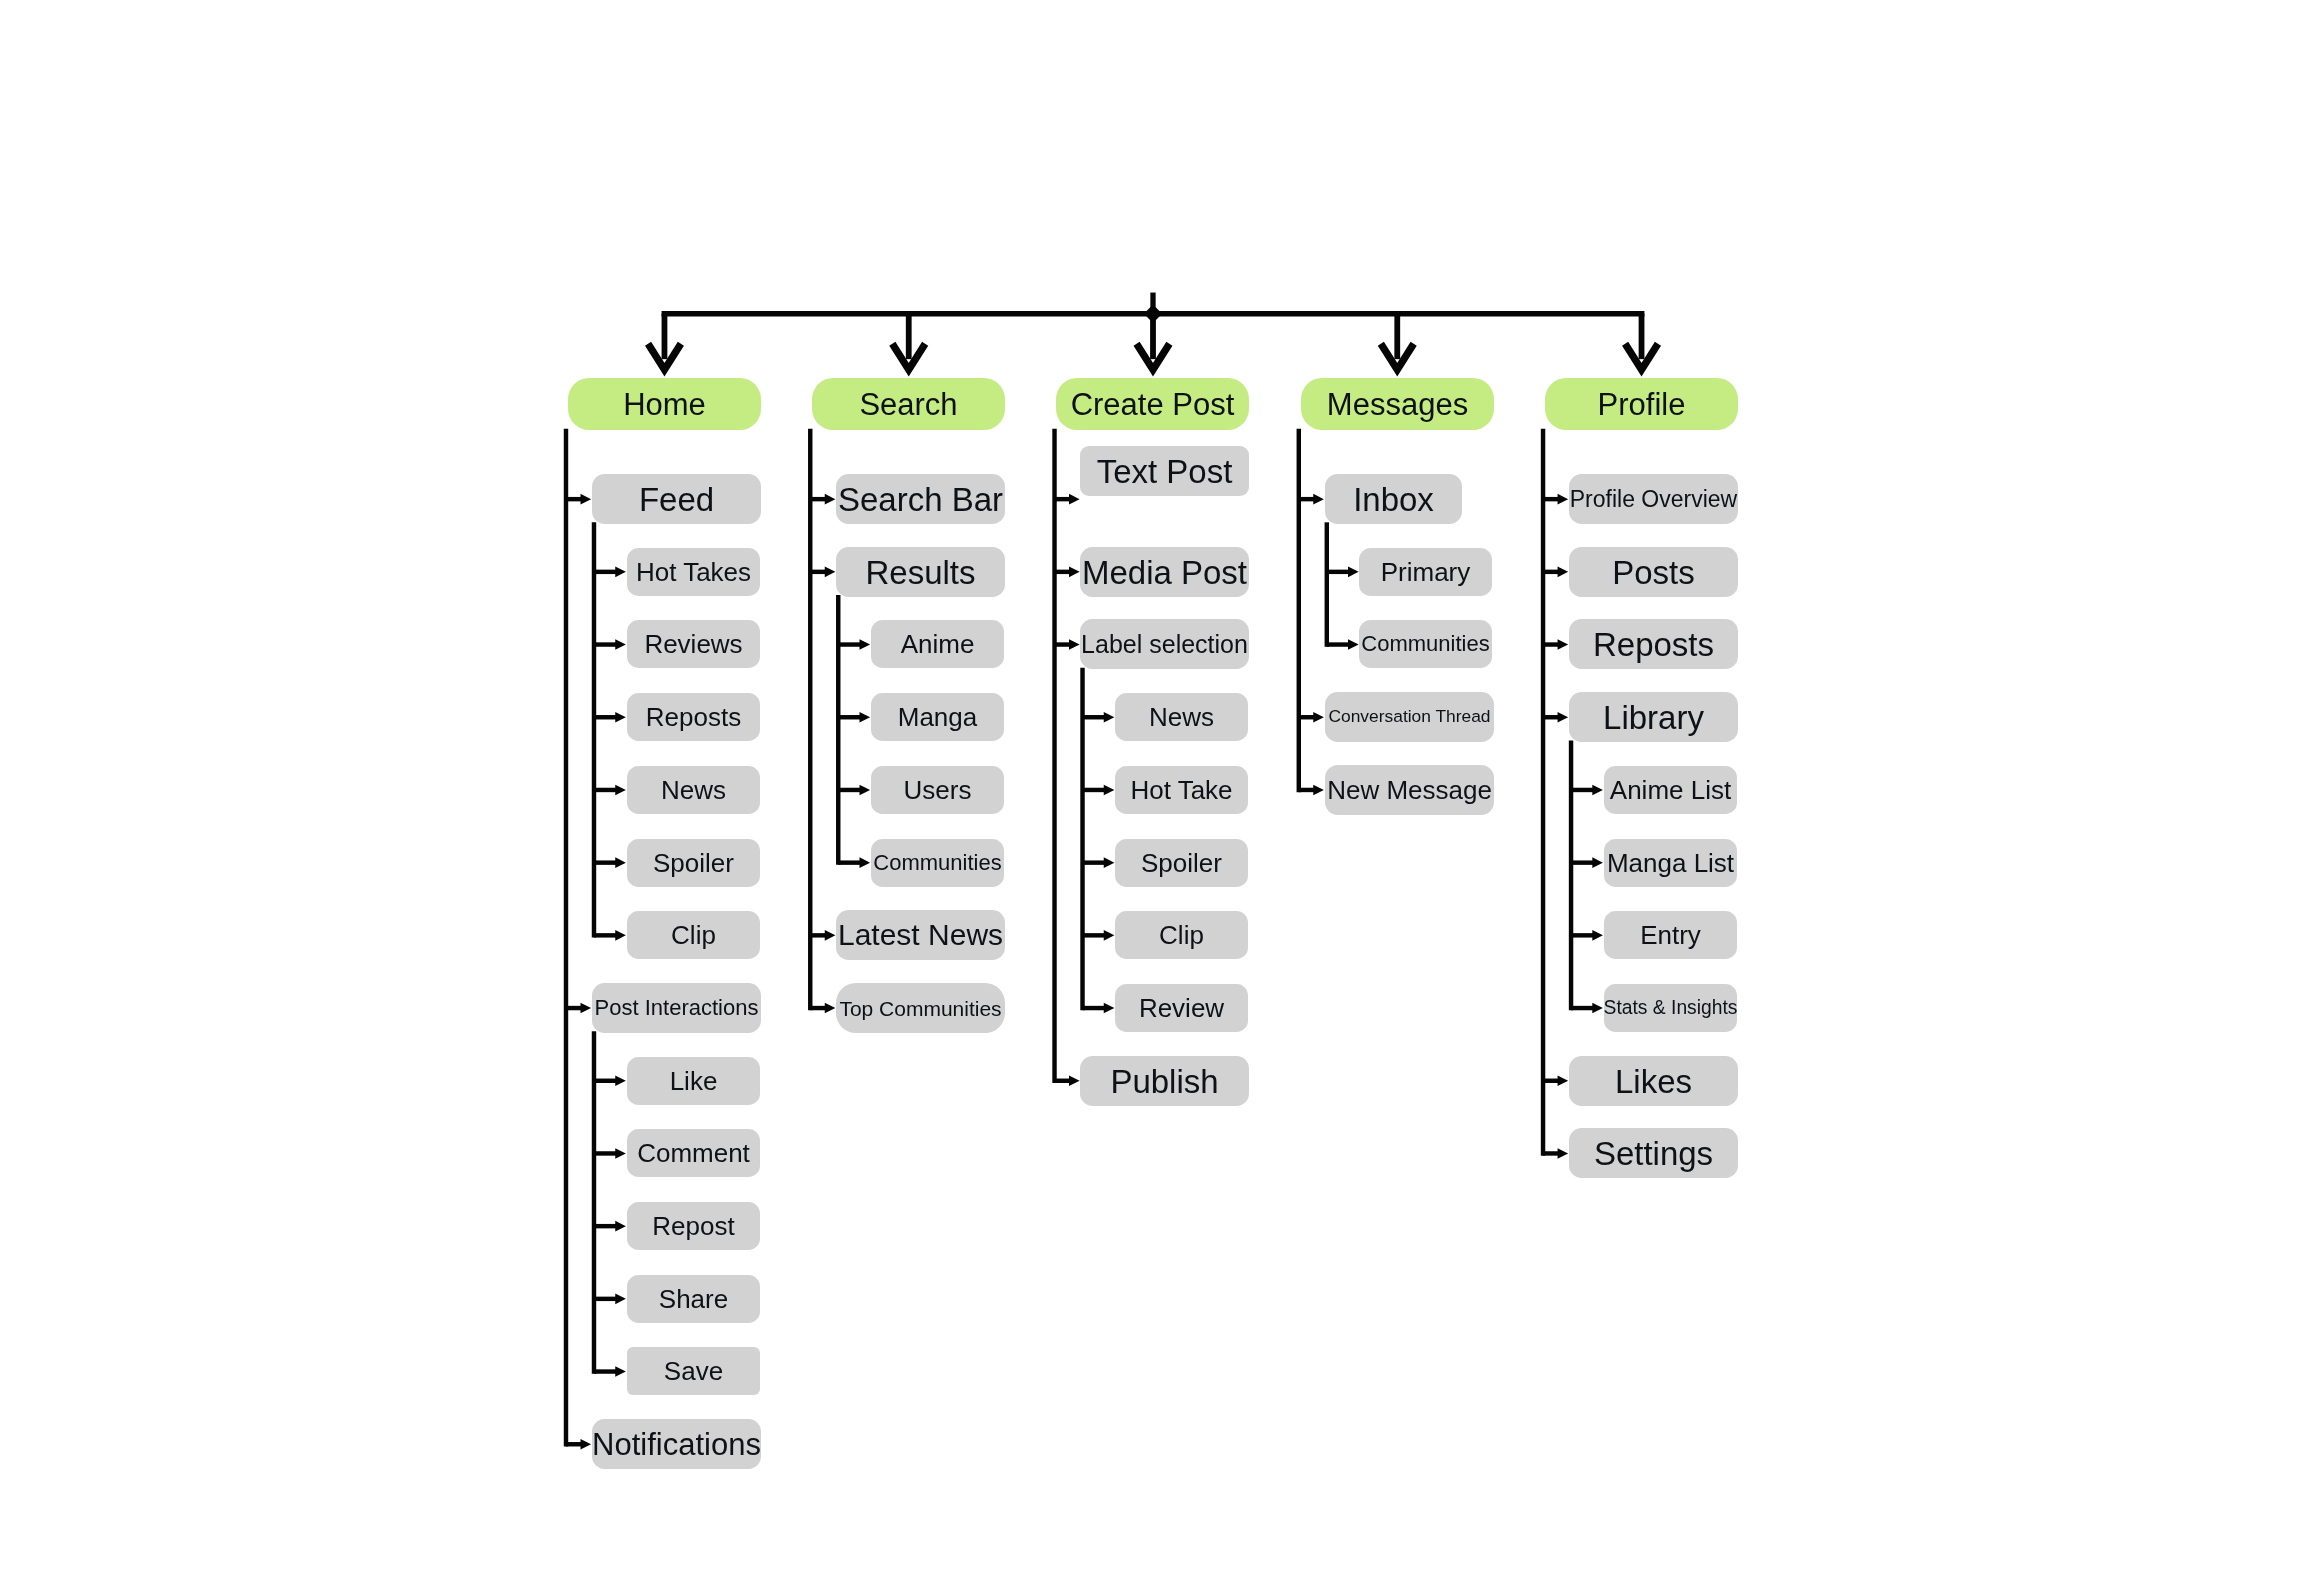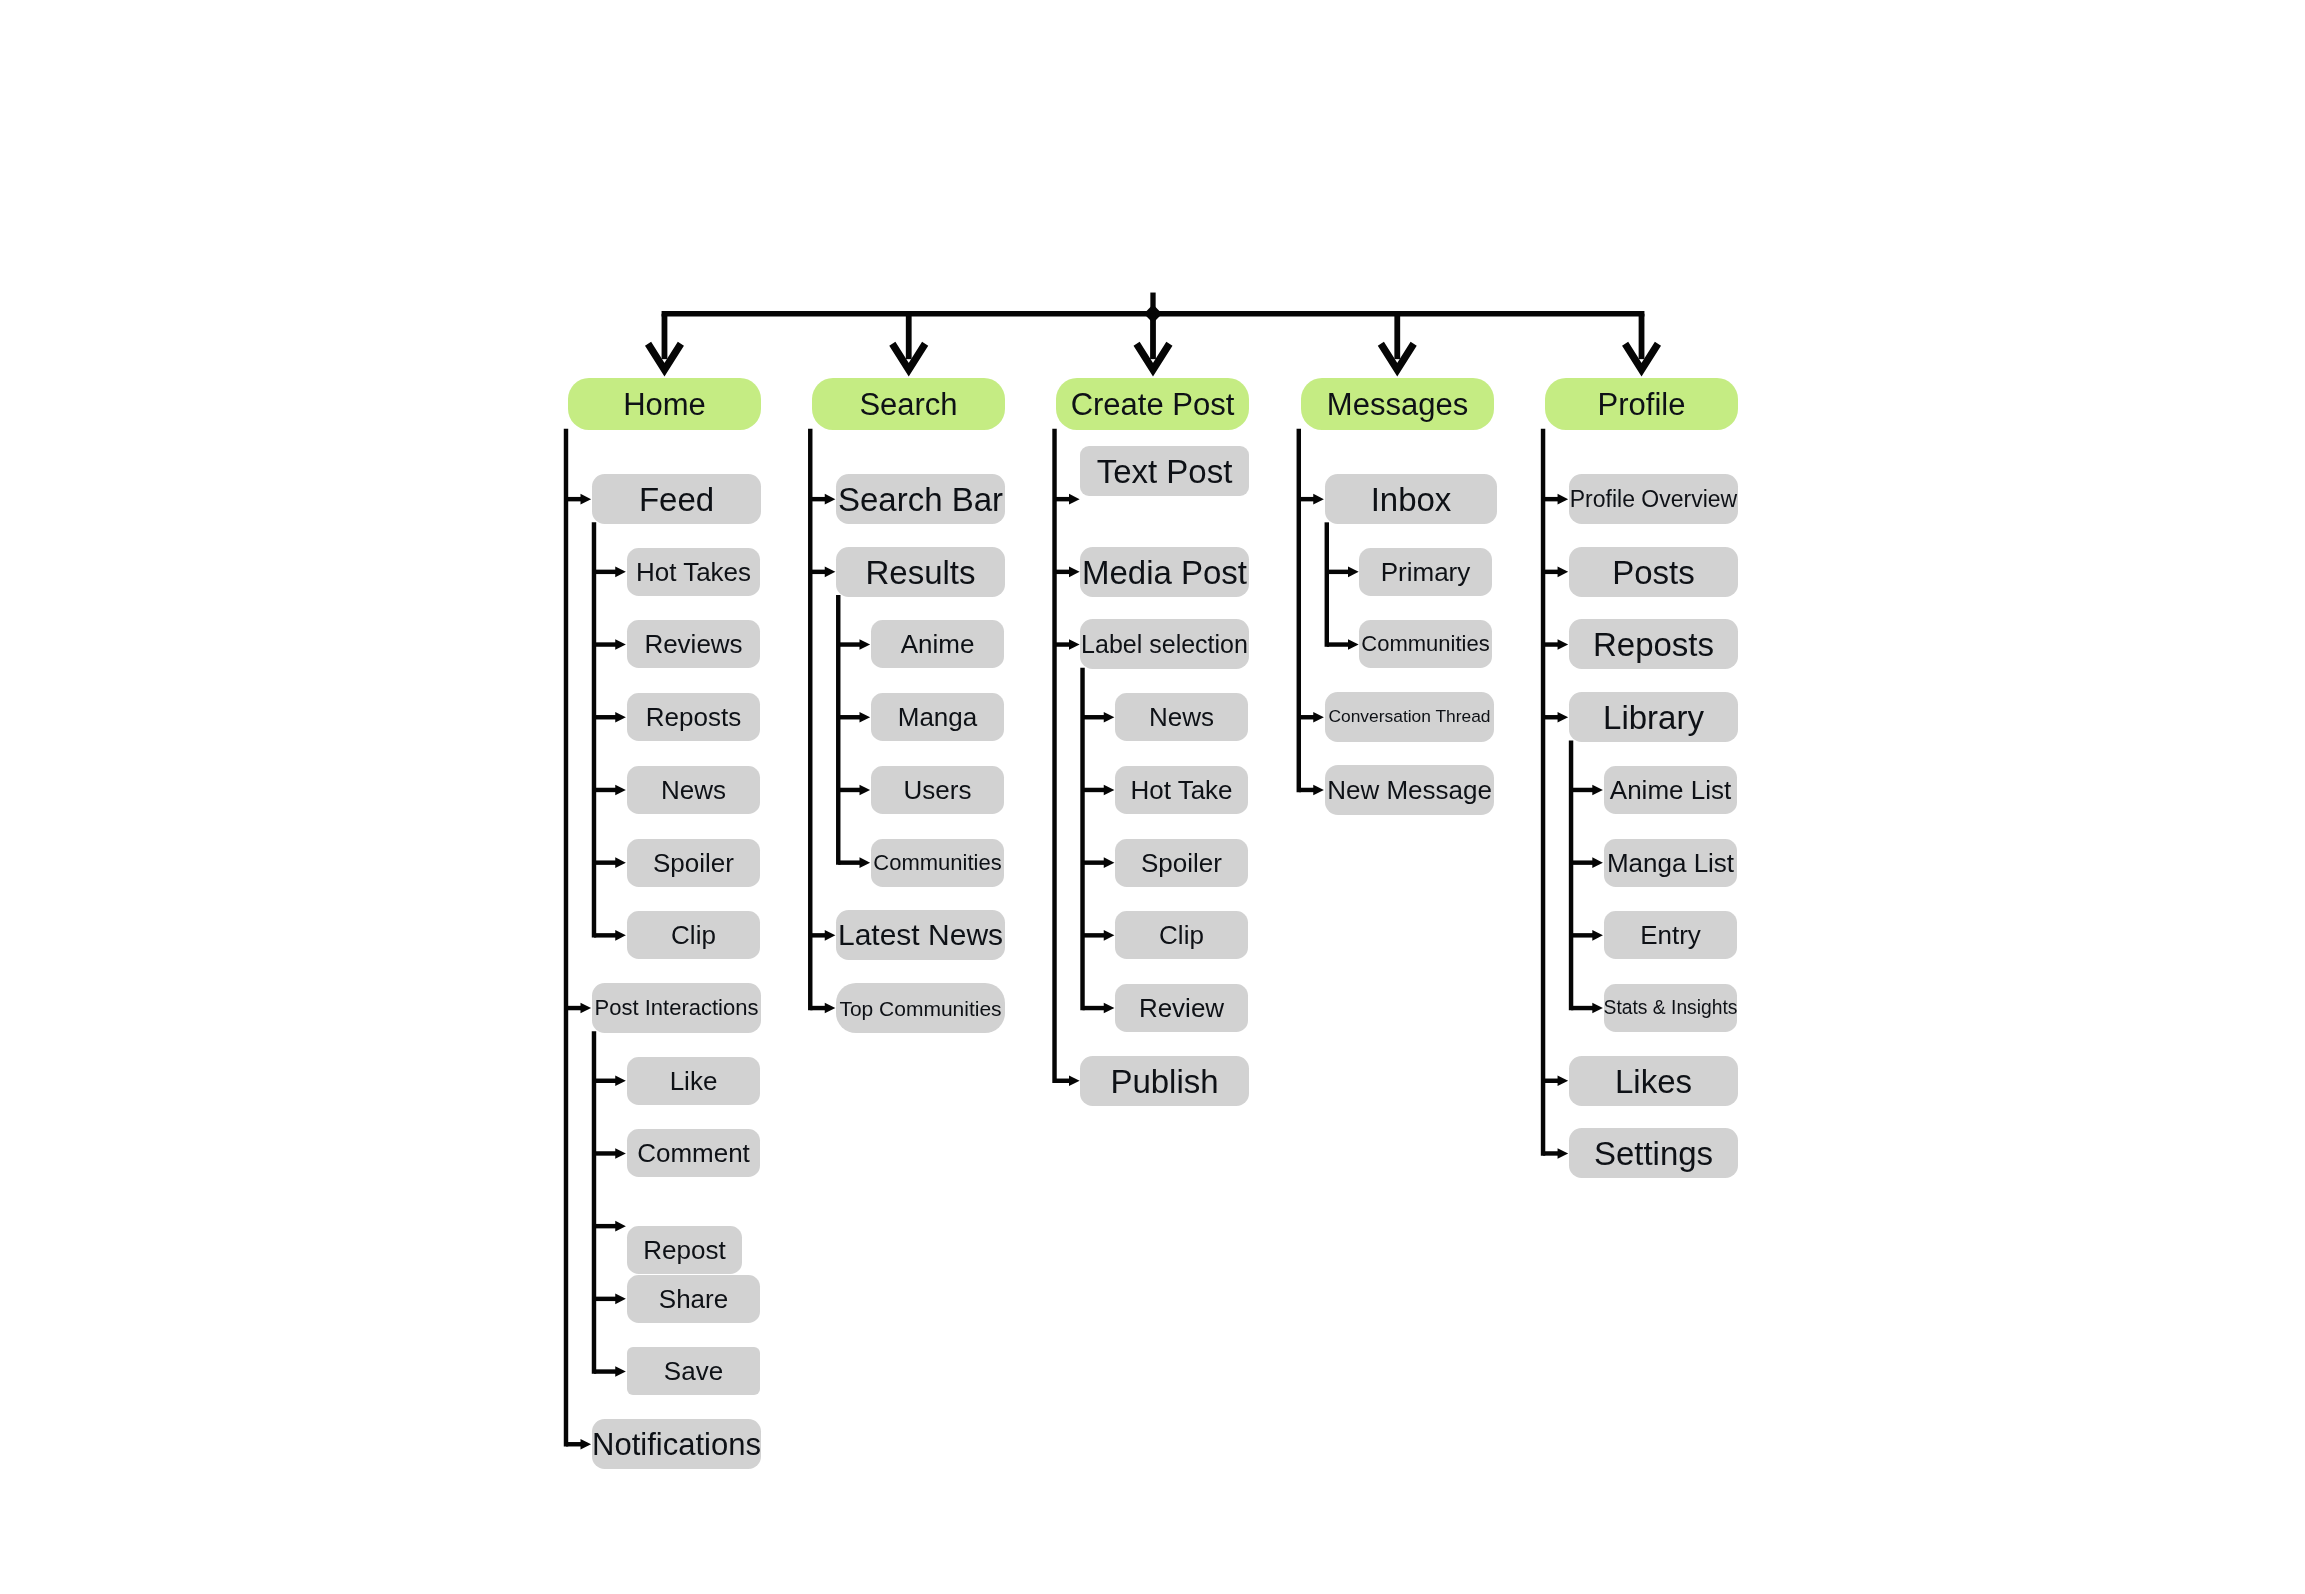--- a/index.html
+++ b/index.html
@@ -177,21 +177,21 @@
     <div class="node l1" style="left: 592px; top: 474px; width: 169px; height: 50px;">Feed</div>
     <div class="node l2" style="left: 627px; top: 548px; width: 133px; height: 48px;">Hot Takes</div>
     <div class="node l2" style="left: 627px; top: 620px; width: 133px; height: 48px;">Reviews</div>
     <div class="node l2" style="left: 627px; top: 693px; width: 133px; height: 48px;">Reposts</div>
     <div class="node l2" style="left: 627px; top: 766px; width: 133px; height: 48px;">News</div>
     <div class="node l2" style="left: 627px; top: 839px; width: 133px; height: 48px;">Spoiler</div>
     <div class="node l2" style="left: 627px; top: 911px; width: 133px; height: 48px;">Clip</div>
     <div class="node l1" style="left: 592px; top: 983px; width: 169px; height: 50px; font-size: 22px;">Post Interactions</div>
     <div class="node l2" style="left: 627px; top: 1057px; width: 133px; height: 48px;">Like</div>
     <div class="node l2" style="left: 627px; top: 1129px; width: 133px; height: 48px;">Comment</div>
-    <div class="node l2" style="left: 627px; top: 1202px; width: 115px; height: 48px; margin-top: 24px;">Repost</div>
+    <div class="node l2" style="left: 627px; top: 1202px; width: 133px; height: 48px;">Repost</div>
     <div class="node l2" style="left: 627px; top: 1275px; width: 133px; height: 48px;">Share</div>
     <div class="node l2" style="left: 627px; top: 1347px; width: 133px; height: 48px; border-radius: 6px;">Save</div>
     <div class="node l1" style="left: 592px; top: 1419px; width: 169px; height: 50px; font-size: 31px;">Notifications</div>
     <div class="node header" style="left: 812px; top: 378px; width: 193px; height: 52px;">Search</div>
     <div class="node l1" style="left: 836px; top: 474px; width: 169px; height: 50px;">Search Bar</div>
     <div class="node l1" style="left: 836px; top: 547px; width: 169px; height: 50px;">Results</div>
     <div class="node l2" style="left: 871px; top: 620px; width: 133px; height: 48px;">Anime</div>
     <div class="node l2" style="left: 871px; top: 693px; width: 133px; height: 48px;">Manga</div>
     <div class="node l2" style="left: 871px; top: 766px; width: 133px; height: 48px;">Users</div>
     <div class="node l2" style="left: 871px; top: 839px; width: 133px; height: 48px; font-size: 22px;">Communities</div>
@@ -201,21 +201,21 @@
     <div class="node l1" style="left: 1080px; top: 446px; width: 169px; height: 50px; border-radius: 9px;">Text Post</div>
     <div class="node l1" style="left: 1080px; top: 547px; width: 169px; height: 50px;">Media Post</div>
     <div class="node l1" style="left: 1080px; top: 619px; width: 169px; height: 50px; font-size: 25px;">Label selection</div>
     <div class="node l2" style="left: 1115px; top: 693px; width: 133px; height: 48px;">News</div>
     <div class="node l2" style="left: 1115px; top: 766px; width: 133px; height: 48px;">Hot Take</div>
     <div class="node l2" style="left: 1115px; top: 839px; width: 133px; height: 48px;">Spoiler</div>
     <div class="node l2" style="left: 1115px; top: 911px; width: 133px; height: 48px;">Clip</div>
     <div class="node l2" style="left: 1115px; top: 984px; width: 133px; height: 48px;">Review</div>
     <div class="node l1" style="left: 1080px; top: 1056px; width: 169px; height: 50px;">Publish</div>
     <div class="node header" style="left: 1301px; top: 378px; width: 193px; height: 52px;">Messages</div>
-    <div class="node l1" style="left: 1325px; top: 474px; width: 172px; height: 50px;">Inbox</div>
+    <div class="node l1" style="left: 1325px; top: 474px; width: 137px; height: 50px;">Inbox</div>
     <div class="node l2" style="left: 1359px; top: 548px; width: 133px; height: 48px;">Primary</div>
     <div class="node l2" style="left: 1359px; top: 620px; width: 133px; height: 48px; font-size: 22px;">Communities</div>
     <div class="node l1" style="left: 1325px; top: 692px; width: 169px; height: 50px; font-size: 17.4px;">Conversation Thread</div>
     <div class="node l1" style="left: 1325px; top: 765px; width: 169px; height: 50px; font-size: 26px; border-radius: 13px;">New Message</div>
     <div class="node header" style="left: 1545px; top: 378px; width: 193px; height: 52px;">Profile</div>
     <div class="node l1" style="left: 1569px; top: 474px; width: 169px; height: 50px; font-size: 23px;">Profile Overview</div>
     <div class="node l1" style="left: 1569px; top: 547px; width: 169px; height: 50px;">Posts</div>
     <div class="node l1" style="left: 1569px; top: 619px; width: 169px; height: 50px;">Reposts</div>
     <div class="node l1" style="left: 1569px; top: 692px; width: 169px; height: 50px;">Library</div>
     <div class="node l2" style="left: 1604px; top: 766px; width: 133px; height: 48px;">Anime List</div>

